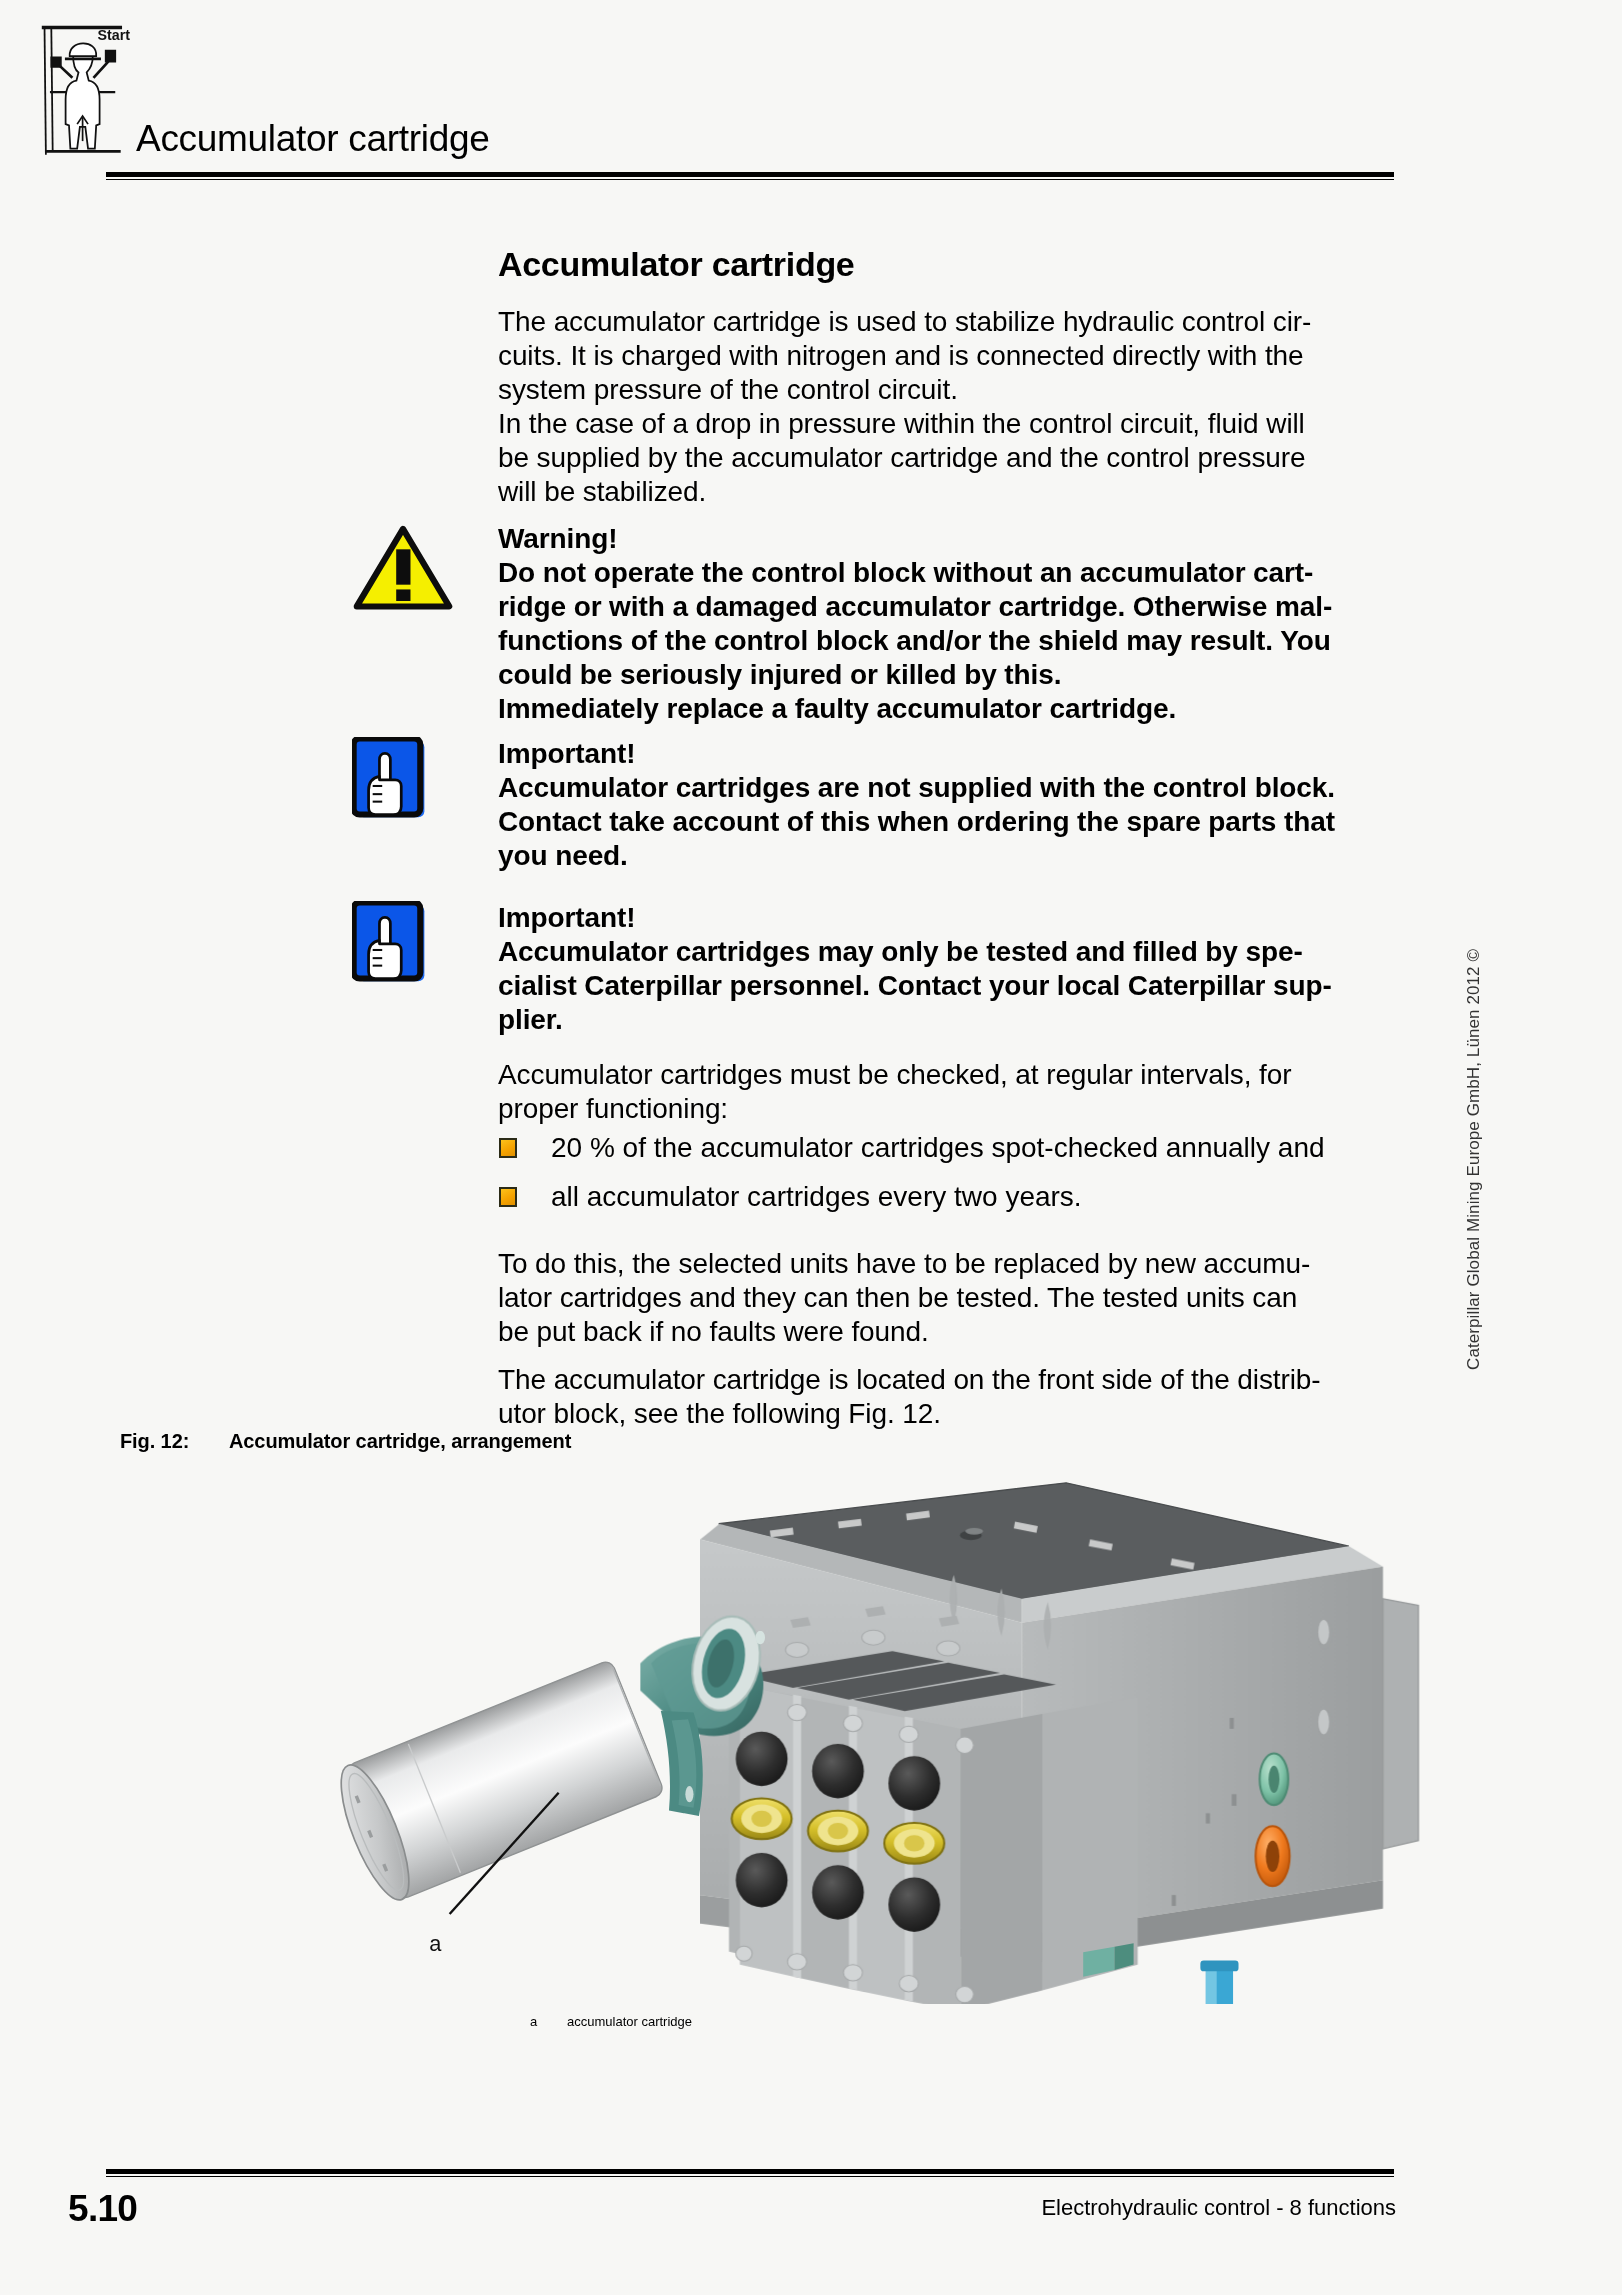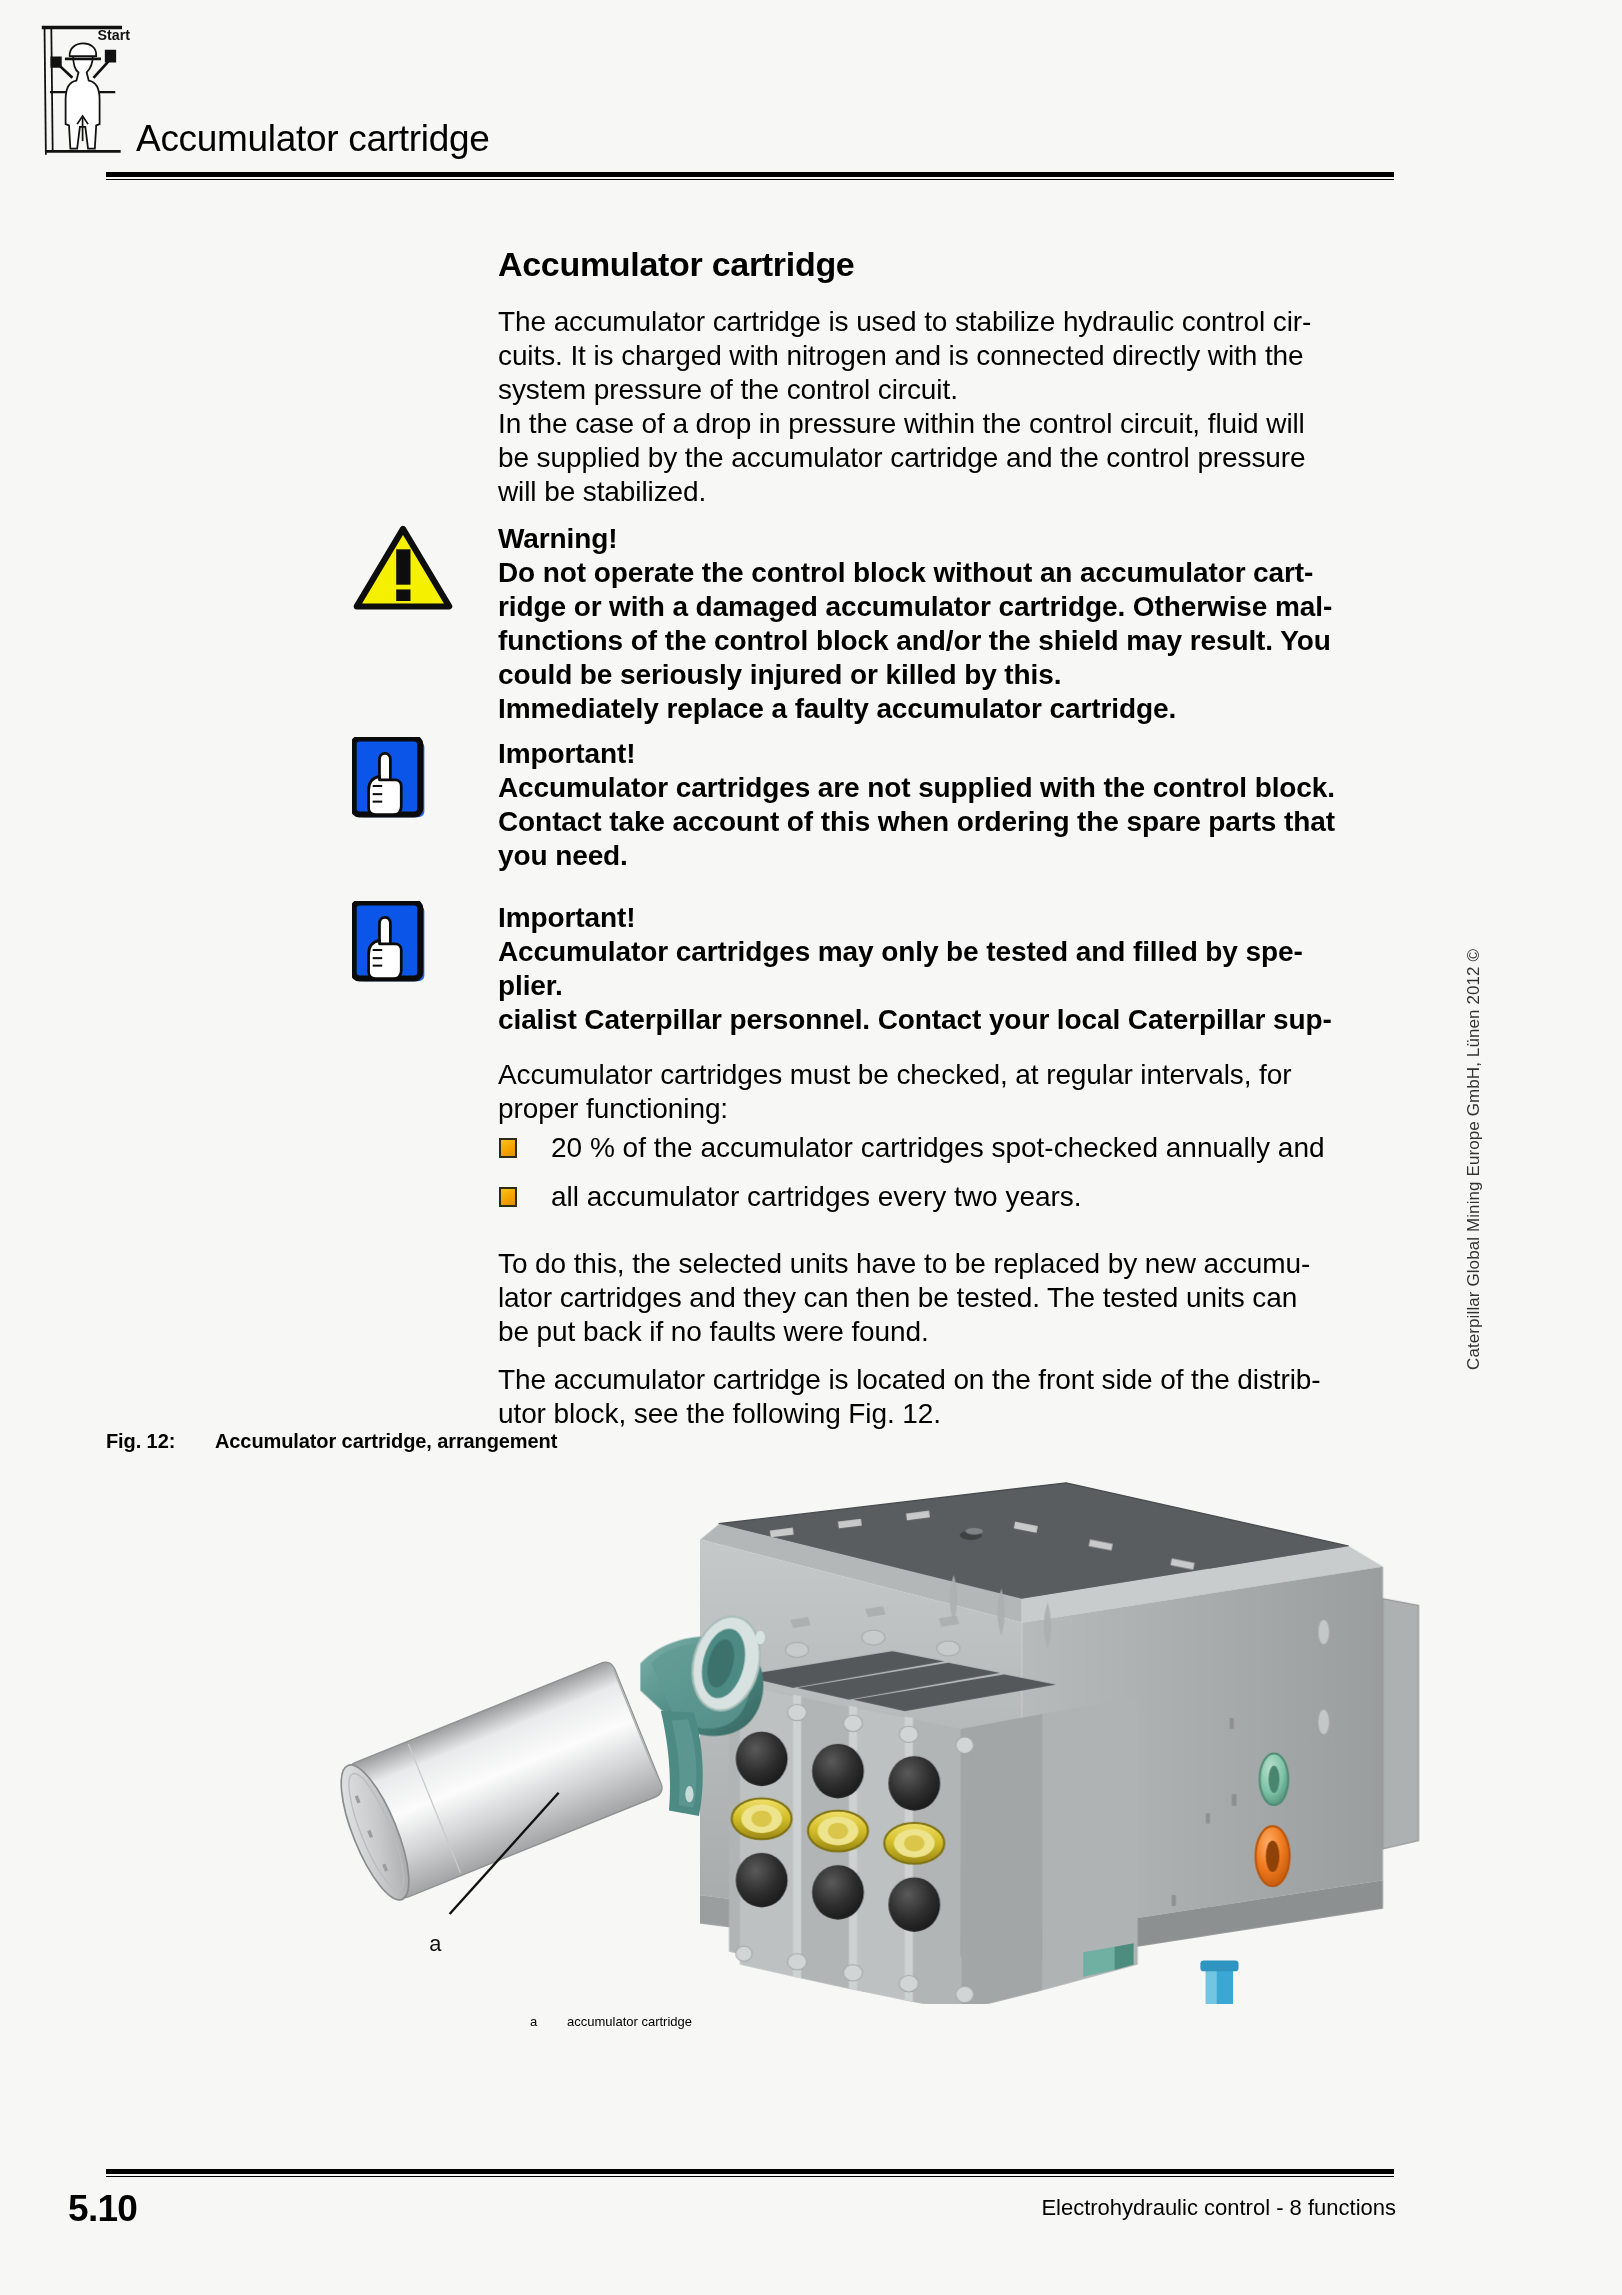--- a/index.html
+++ b/index.html
@@ -71,21 +71,21 @@
   #located-para{position:absolute;left:498px;top:1363px;width:913px;}
   
   #copyright-wrap{
     position:absolute;left:1464px;top:1370px;
     transform:rotate(-90deg);transform-origin:0 0;
     font-size:17px;color:#333;white-space:nowrap;letter-spacing:0.1px;
   }
 
   
   #fig-caption{
-    position:absolute;left:106px;top:1430px;
+    position:absolute;left:120px;top:1430px;
     font-size:20px;font-weight:bold;letter-spacing:-0.1px;white-space:nowrap;
   }
   #fig-caption .fignum{display:inline-block;width:109px;}
 
   #figure-area{position:absolute;left:320px;top:1459px;width:1104px;height:545px;}
   #fig-legend{
     position:absolute;left:530px;top:2014px;
     font-size:13px;white-space:nowrap;
   }
   #fig-legend .key{display:inline-block;width:37px;}
@@ -210,22 +210,22 @@
                  c0-6-4-9-9-9 h-23 z"></path>
         <path d="M30 72 h14" stroke-width="3" fill="none"></path>
         <path d="M30 84 h14" stroke-width="3" fill="none"></path>
         <path d="M30 95 h14" stroke-width="3" fill="none"></path>
       </g>
     </svg>
 
     <div id="important-block-2" class="bold-text">
       <div class="nowrapline">Important!</div>
       <div class="nowrapline">Accumulator cartridges may only be tested and filled by spe-</div>
+      <div class="nowrapline">cialist Caterpillar personnel. Contact your local Caterpillar sup-</div>
       <div class="nowrapline">plier.</div>
-      <div class="nowrapline">cialist Caterpillar personnel. Contact your local Caterpillar sup-</div>
     </div>
 
     <div id="check-intro" class="body-text">
       <div class="nowrapline">Accumulator cartridges must be checked, at regular intervals, for</div>
       <div class="nowrapline">proper functioning:</div>
     </div>
 
     <div id="bullet-0" class="bullet-row">
       <span class="bullet-sq"></span>
       <span class="bullet-txt">20 % of the accumulator cartridges spot-checked annually and</span>

